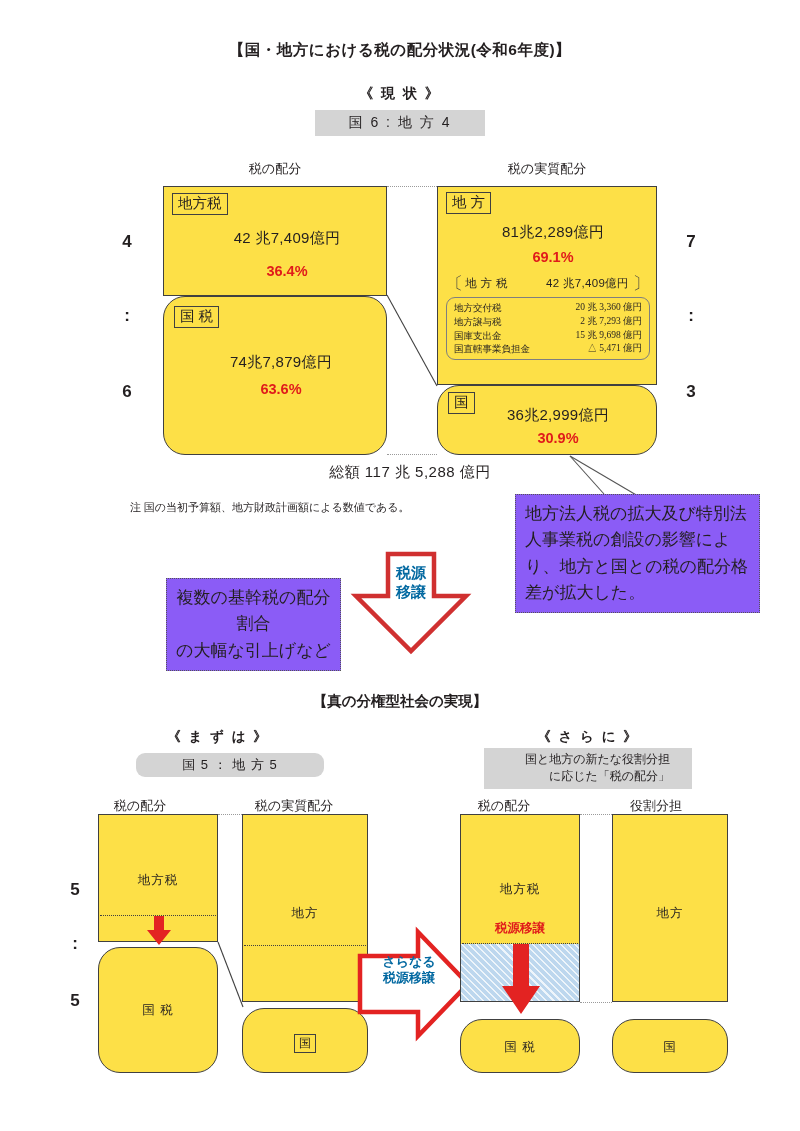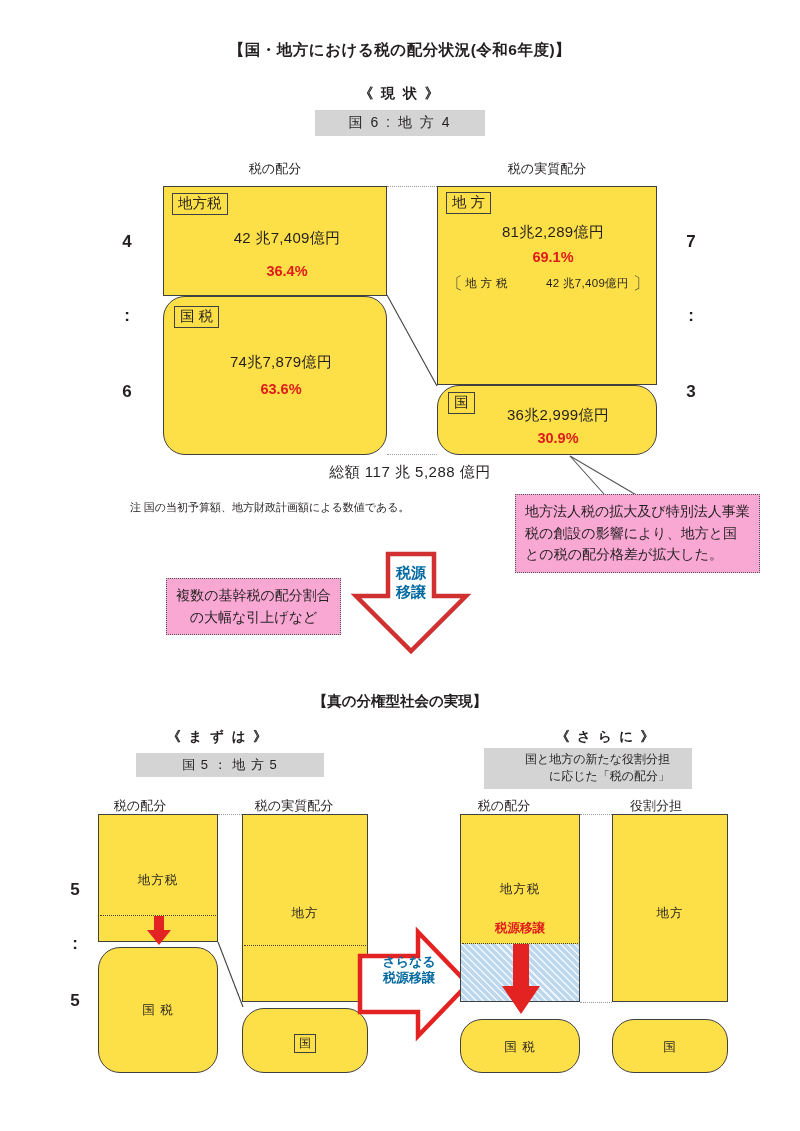--- a/index.html
+++ b/index.html
@@ -60,22 +60,22 @@
   .breakdown td { padding: 0; font-size: 9.5px; white-space: nowrap; }
   .bd-name { text-align: left; }
   .bd-val  { text-align: right; font-family: "Liberation Serif", serif; }
 
   .dotted-conn { border-top: 1.4px dotted #9a9a9a; position: absolute; }
 
   .total-line { font-size: 15px; letter-spacing: .5px; }
   .note-line { font-size: 11px; font-family: "Liberation Serif", serif; }
 
   .callout {
-    border: 1.4px dotted #555; font-size: 14px; line-height: 1.55;
-    padding: 6px 9px; background: #f9a8d4;
+    border: 1.4px dotted #555; font-size: 17px; line-height: 1.55;
+    padding: 6px 9px; background: #8b5cf6;
   }
   .callout-center { text-align: center; }
   .arrow-label {
     position: absolute; color: #0369a1; font-weight: 700;
     font-size: 15px; line-height: 1.25; text-align: center;
   }
 
   
   .sec2-title { font-size: 14.5px; font-weight: 700; width: 100%; }
   .mazuha { font-size: 13.5px; font-weight: 700; letter-spacing: 2px; }
@@ -141,20 +141,42 @@
   <div class="abs ctr pct" style="left:20px; top:62px; width:190px;">69.1%</div>
 
   <div class="abs bracket-row" style="left:8px; top:88px; width:204px;">
     <span class="brk">〔</span>
     <span style="margin-left:2px;">地 方 税</span>
     <span style="flex:1"></span>
     <span>42 兆7,409億円</span>
     <span class="brk" style="margin-left:4px;">〕</span>
   </div>
 
+  <div class="abs breakdown" style="left:8px; top:110px; width:204px;">
+    <table>
+      <tbody>
+          <tr>
+        <td class="bd-name">地方交付税</td>
+        <td class="bd-val">20 兆 3,360 億円</td>
+      </tr>
+      <tr>
+        <td class="bd-name">地方譲与税</td>
+        <td class="bd-val">2 兆 7,293 億円</td>
+      </tr>
+      <tr>
+        <td class="bd-name">国庫支出金</td>
+        <td class="bd-val">15 兆 9,698 億円</td>
+      </tr>
+      <tr>
+        <td class="bd-name">国直轄事業負担金</td>
+        <td class="bd-val">△ 5,471 億円</td>
+      </tr>
+    </tbody>
+      </table>
+  </div>
 </div>
 
 <div class="bx fill-white" style="left:437px; top:385px; width:220px; height:70px;">
   <div class="abs" style="left:10px; top:6px;">
     <span class="label-box">国</span>
   </div>
   <div class="abs ctr amount" style="left:30px; top:20px; width:180px;">36兆2,999億円</div>
   <div class="abs ctr pct" style="left:30px; top:44px; width:180px;">30.9%</div>
 </div>
 
@@ -178,23 +200,23 @@
 
 <svg class="abs" style="left:352px; top:552px;" width="118" height="102">
   <polygon points="36,2 82,2 82,44 114,44 59,99 4,44 36,44" fill="#ffffff" stroke="#d03030" stroke-width="4.5" stroke-linejoin="miter"></polygon>
 </svg>
 <div class="arrow-label" style="left:378px; top:564px; width:66px; white-space:pre-line;">税源
 移譲</div>
 
 <div class="abs ctr sec2-title" style="left:0; top:692px;">【真の分権型社会の実現】</div>
 
 <div class="abs ctr mazuha" style="left:108px; top:728px; width:220px;">《 ま ず は 》</div>
-<div class="abs chip2" style="left:136px; top:753px; width:188px;">国 5 ： 地 方 5</div>
-
-<div class="abs ctr mazuha" style="left:496px; top:728px; width:220px;font-family:Liberation Serif, serif;">《 さ ら に 》</div>
+<div class="abs chip2" style="left:136px; top:753px; width:188px;border-radius:9px;">国 5 ： 地 方 5</div>
+
+<div class="abs ctr mazuha" style="left:478px; top:728px; width:220px;">《 さ ら に 》</div>
 <div class="abs chip3" style="left:484px; top:748px; width:208px; white-space:pre-line;">国と地方の新たな役割分担
 に応じた「税の配分」</div>
 
 <div class="abs ctr col-head" style="left:50px; top:797px; width:180px;">税の配分</div>
 <div class="abs ctr col-head" style="left:204px; top:797px; width:180px;">税の実質配分</div>
 <div class="abs ctr col-head" style="left:414px; top:797px; width:180px;">税の配分</div>
 <div class="abs ctr col-head" style="left:566px; top:797px; width:180px;">役割分担</div>
 
 <div class="abs ctr ratio-num" style="left:60px; top:880px; width:30px;">5</div>
 <div class="abs ctr ratio-colon" style="left:60px; top:934px; width:30px;">:</div>

